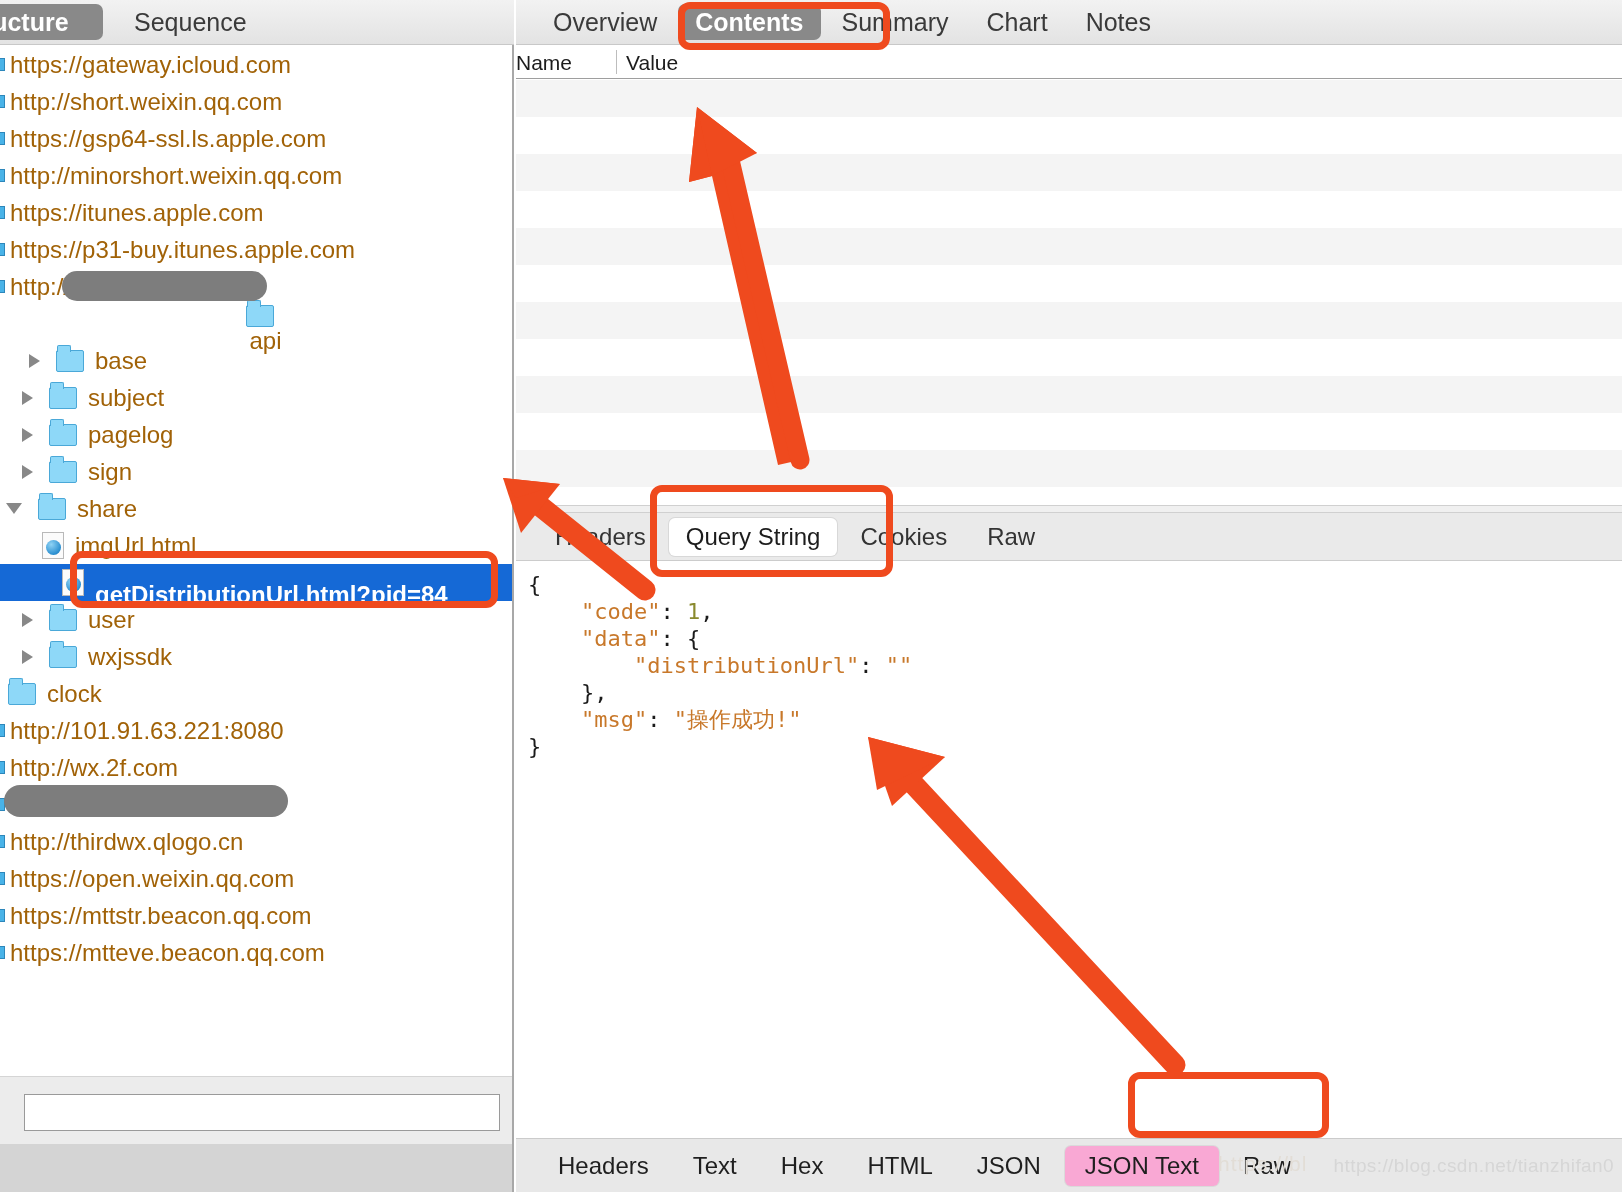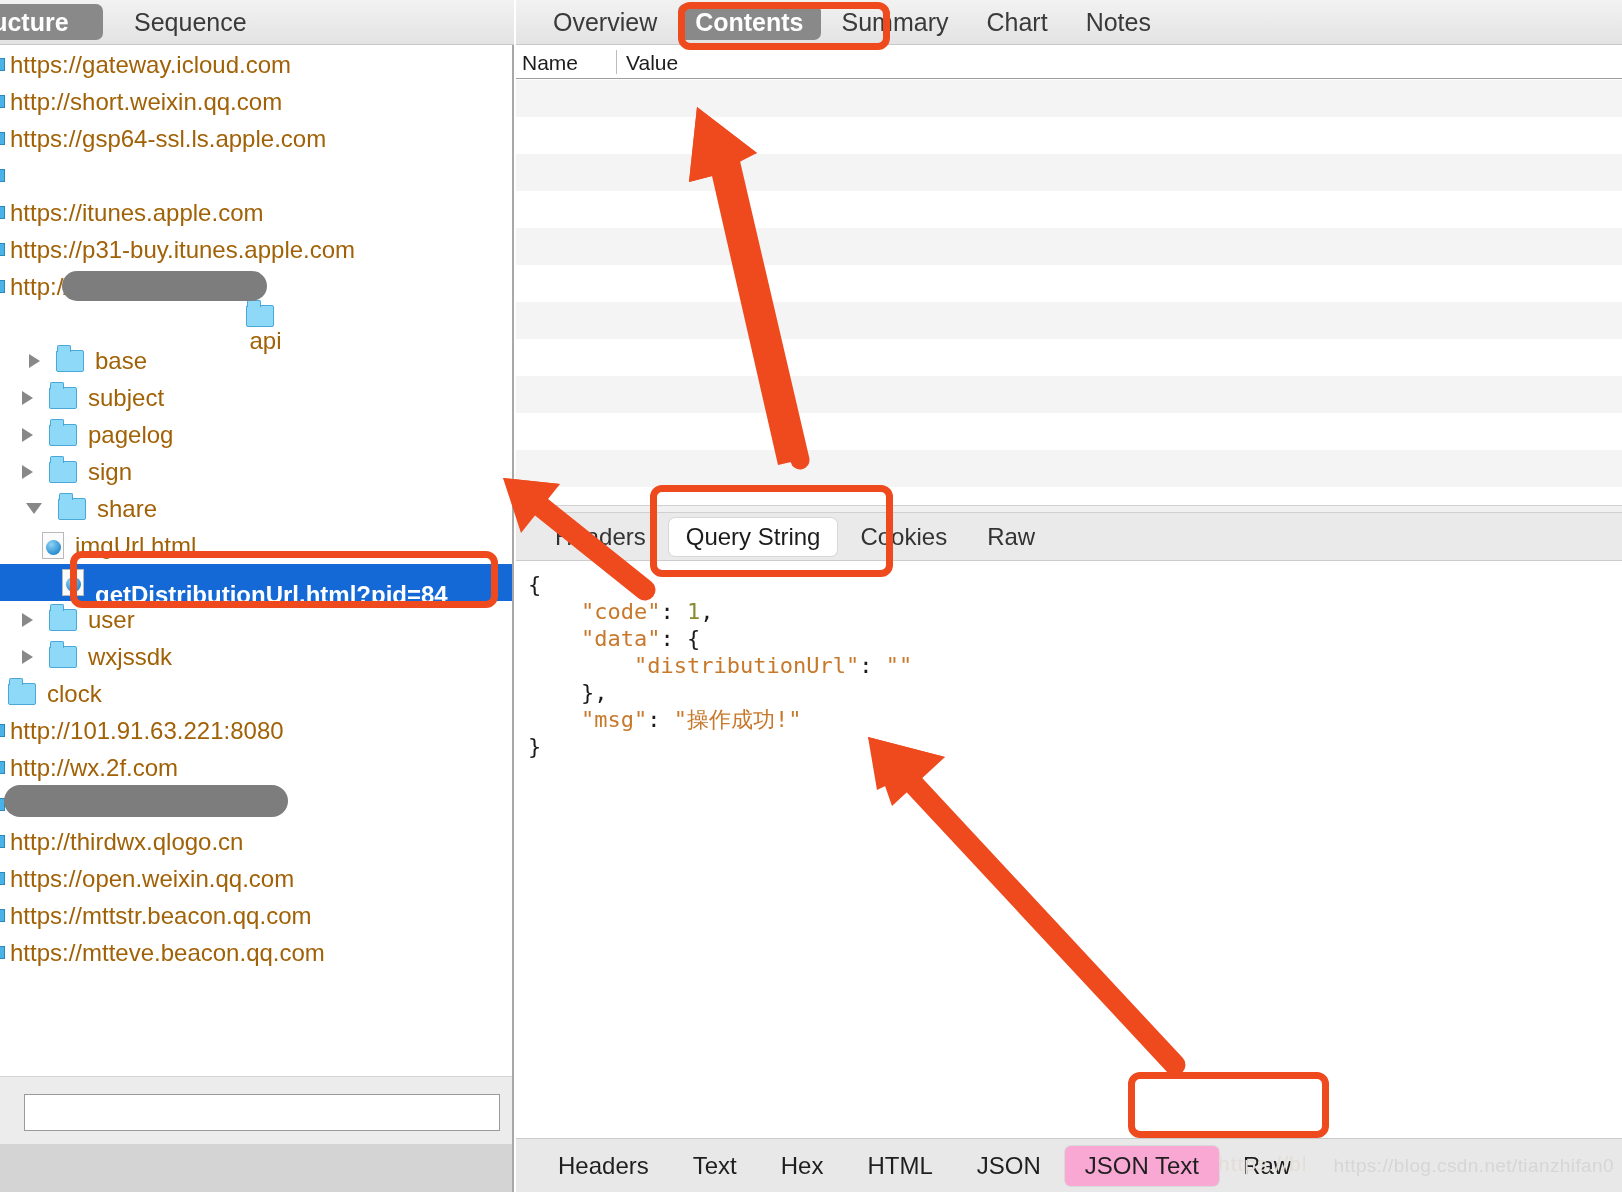--- a/index.html
+++ b/index.html
@@ -123,21 +123,21 @@
     white-space: nowrap;
   }
   .rtab.sel { background: #898989; color: #ffffff; font-weight: 600; }
 
   #table-head {
     position: absolute; left: 0; top: 46px; width: 1106px; height: 33px;
     background: #ffffff; border-bottom: 1px solid #9e9e9e;
     font-size: 21px; color: #1c1c1c;
   }
   .thcell { position: absolute; top: 5px; }
-  #th-name { left: 6px; }
+  #th-name { left: 0; }
   #th-value { left: 110px; }
   #th-sep {
     position: absolute; left: 100px; top: 4px; width: 1px; height: 24px;
     background: #bdbdbd;
   }
 
   #table-body {
     position: absolute; left: 0; top: 80px; width: 1106px; height: 425px;
     background: #ffffff; overflow: hidden;
   }
@@ -244,20 +244,21 @@
         <div class="trow">
           <span class="left-stub"></span>
           <span class="tlabel" style="margin-left: 10px;">http://short.weixin.qq.com</span>
         </div>
         <div class="trow">
           <span class="left-stub"></span>
           <span class="tlabel" style="margin-left: 10px;">https://gsp64-ssl.ls.apple.com</span>
         </div>
         <div class="trow">
           <span class="left-stub"></span>
+          <span class="tlabel" style="margin-left: 10px;">http://minorshort.weixin.qq.com</span>
         </div>
         <div class="trow">
           <span class="left-stub"></span>
           <span class="tlabel" style="margin-left: 10px;">https://itunes.apple.com</span>
         </div>
         <div class="trow">
           <span class="left-stub"></span>
           <span class="tlabel" style="margin-left: 10px;">https://p31-buy.itunes.apple.com</span>
         </div>
         <div class="trow">
@@ -282,21 +283,21 @@
         <div class="trow" style="padding-left: 22px;">
           <span class="twist" style="margin-right: 16px;"></span>
           <span class="folder"></span>
           <span class="tlabel">pagelog</span>
         </div>
         <div class="trow" style="padding-left: 22px;">
           <span class="twist" style="margin-right: 16px;"></span>
           <span class="folder"></span>
           <span class="tlabel">sign</span>
         </div>
-        <div class="trow" style="padding-left: 26px;">
+        <div class="trow" style="padding-left: 6px;">
           <span class="twist open" style="margin-right: 16px;"></span>
           <span class="folder"></span>
           <span class="tlabel">share</span>
         </div>
         <div class="trow" style="padding-left: 42px;">
           <span class="doc"></span>
           <span class="tlabel">imgUrl.html</span>
         </div>
         <div class="trow sel" style="padding-left: 62px;">
           <span class="doc"></span>

